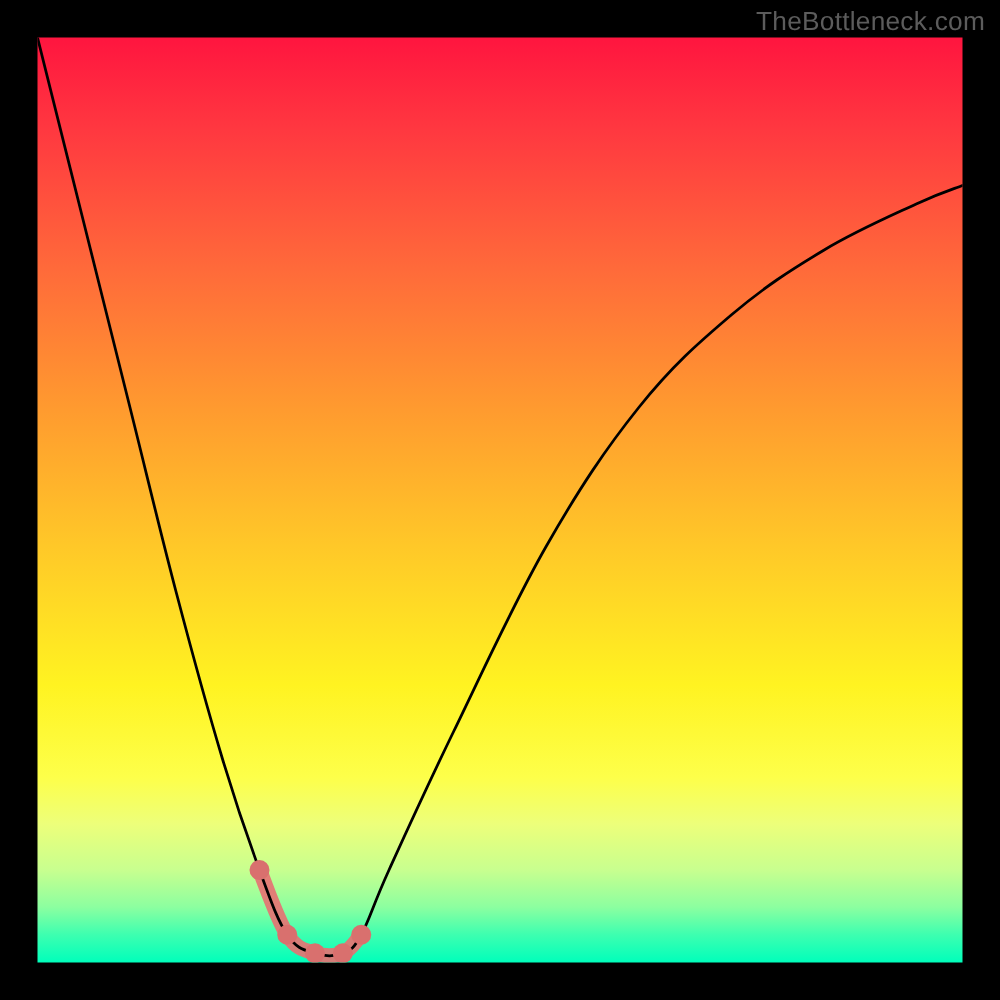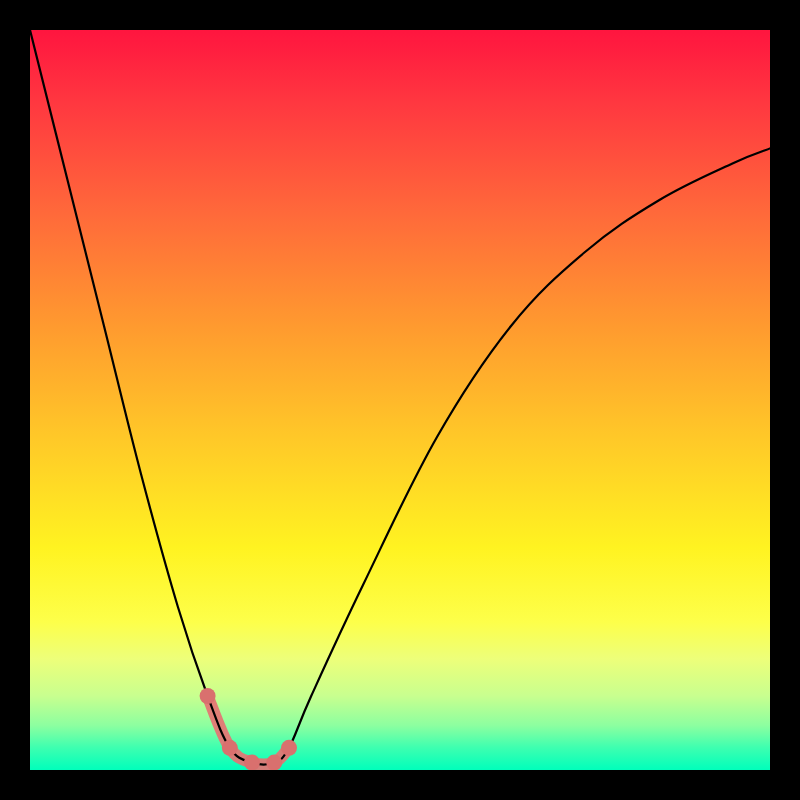--- a/index.html
+++ b/index.html
@@ -82,13 +82,14 @@
       <path class="main" d="M 0,0 C 6.66,26.64 23.68,94.72 37,148 C 50.32,201.28 60.68,242.72 74,296 C 87.32,349.28 97.68,393.384 111,444 C 124.32,494.616 136.012,537.24 148,577.2 C 159.988,617.1600000000001 168.27599999999998,640.692 177.6,666 C 186.924,691.308 191.80800000000002,705.8119999999999 199.8,717.8 C 207.792,729.788 214.008,729.936 222,732.6 C 229.992,735.264 237.54000000000002,735.264 244.20000000000002,732.6 C 250.86,729.936 252.34,729.788 259,717.8 C 265.65999999999997,705.8119999999999 267.88,695.304 281.2,666 C 294.52,636.696 310.356,601.62 333,555 C 355.644,508.38 380.36000000000007,453.62 407.00000000000006,407 C 433.64000000000004,360.38 454.36,329.3 481,296 C 507.64,262.7 528.36,244.644 555,222 C 581.64,199.356 602.36,186.1839999999999 629,170.19999999999993 C 655.64,154.21599999999995 683.02,142.52400000000003 703,133.20000000000005 C 722.98,123.87600000000006 733.34,121.064 740,118.39999999999998"></path>
       <g>
           <circle class="node" cx="177.6" cy="666" r="8"></circle>
           <circle class="node" cx="199.8" cy="717.8" r="8"></circle>
           <circle class="node" cx="222" cy="732.6" r="8"></circle>
           <circle class="node" cx="244.20000000000002" cy="732.6" r="8"></circle>
           <circle class="node" cx="259" cy="717.8" r="8"></circle>
         </g>
     </svg>
   </div>
+  <div class="watermark">TheBottleneck.com</div>
 </div>
 
 </body></html>

